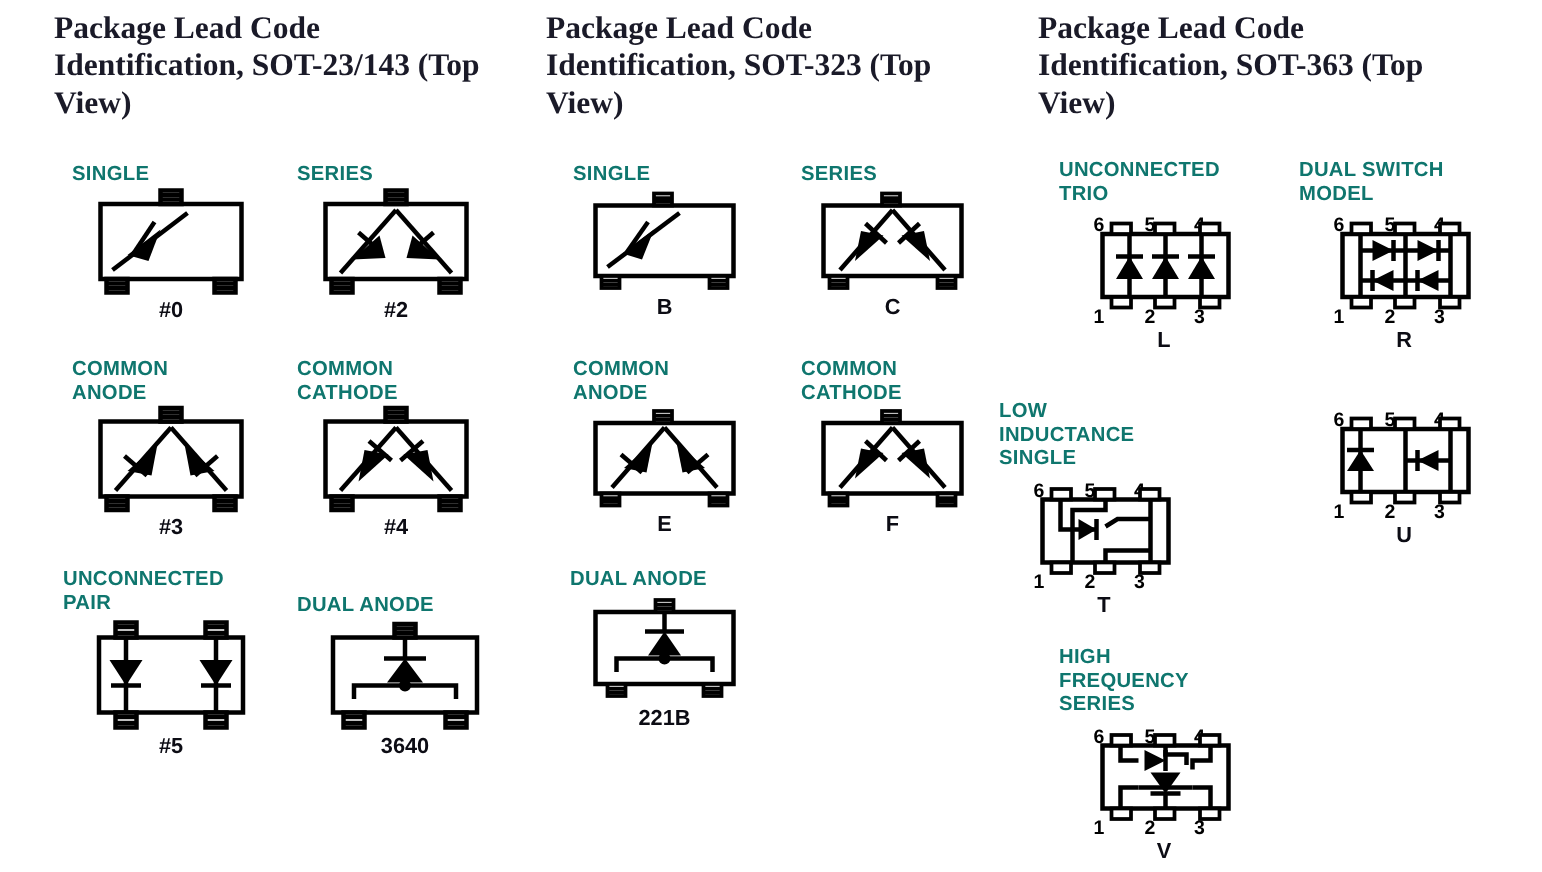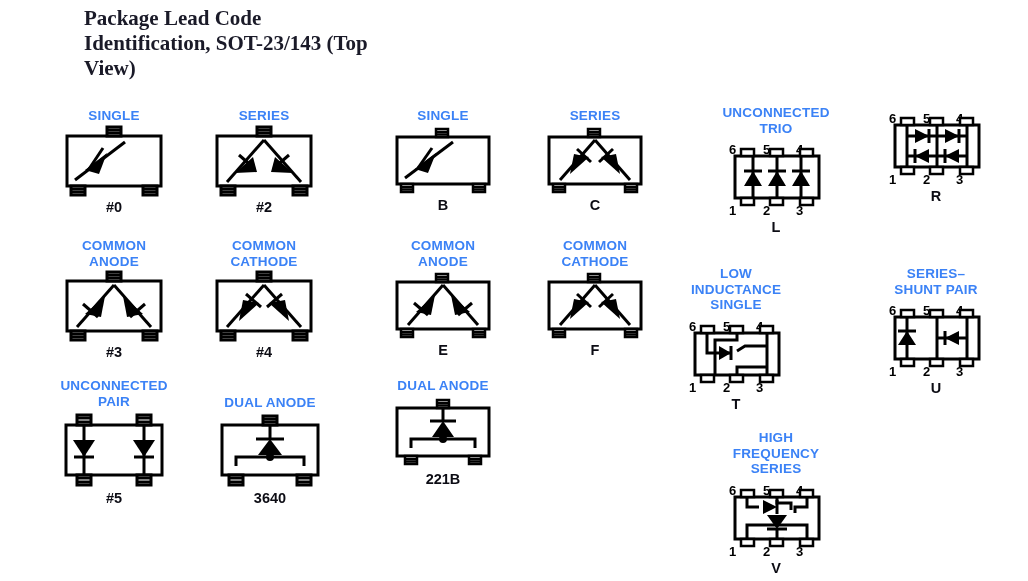--- a/index.html
+++ b/index.html
@@ -1,34 +1,36 @@
 <!DOCTYPE html>
 <html><head>
 <meta charset="utf-8">
 <style>
   html,body{margin:0;padding:0;background:#fff;}
   body{width:1028px;height:581px;font-family:"Liberation Sans",sans-serif;color:#000;position:relative;overflow:hidden;}
   .page{position:relative;width:1028px;height:581px;}
 
-  .col-title{position:absolute;font-family:"Liberation Serif",serif;font-weight:bold;font-size:21px;line-height:25px;color:#1a1a28;margin-left:48px;}
+  .col-title{position:absolute;font-family:"Liberation Serif",serif;font-weight:bold;font-size:21px;line-height:25px;color:#1a1a28;}
   #title-1{left:36px;top:6px;width:300px;}
   #title-2{left:364px;top:6px;width:300px;}
   #title-3{left:692px;top:6px;width:300px;}
 
   .cell{position:absolute;}
-  .cap{font-size:13.5px;font-weight:bold;letter-spacing:.2px;text-align:center;line-height:15.5px;color:#3b82f6;white-space:pre-line;}
+  .cap{font-size:13.5px;font-weight:bold;letter-spacing:.2px;line-height:15.5px;color:#0f766e;white-space:pre-line;}
   .code{font-size:14.5px;font-weight:bold;text-align:center;color:#0c0c14;margin-top:1px;}
   .art{display:block;margin:0 auto;}
 </style>
 </head>
 <body>
 
 <div class="page">
 
   <div class="col-title" id="title-1">Package Lead Code Identification, SOT-23/143 (Top View)</div>
+  <div class="col-title" id="title-2">Package Lead Code Identification, SOT-323 (Top View)</div>
+  <div class="col-title" id="title-3">Package Lead Code Identification, SOT-363 (Top View)</div>
 
   <div class="cell" style="left:48px;top:108px;width:132px;">
     <div class="cap">SINGLE</div>
     <svg class="art" width="118" height="74" viewBox="0 0 118 74">
       <g stroke="#000" fill="none" stroke-width="3">
         <rect x="12" y="12" width="94" height="50"></rect>
         <line x1="20" y1="56" x2="70" y2="18"></line>
         <line x1="48" y1="24" x2="34" y2="45" stroke-width="3"></line>
       </g>
       <polygon points="52,29 30,46 44,50" fill="#000"></polygon>
@@ -352,20 +354,22 @@
           <rect x="85" y="13" width="13" height="7"></rect>
         <rect x="26" y="62" width="13" height="7"></rect>
           <rect x="55" y="62" width="13" height="7"></rect>
           <rect x="85" y="62" width="13" height="7"></rect>
       </g>
     </svg>
     <div class="code">L</div>
   </div>
 
   <div class="cell" style="left:866px;top:105px;width:140px;">
+    <div class="cap">DUAL SWITCH
+MODEL</div>
     <svg class="art" width="122" height="82" viewBox="0 0 122 82">
       <g font-family="Liberation Sans, sans-serif" font-size="13" font-weight="bold" fill="#000">
         <text x="14" y="18">6</text>
         <text x="48" y="18">5</text>
         <text x="81" y="18">4</text>
         <text x="14" y="79">1</text>
         <text x="48" y="79">2</text>
         <text x="81" y="79">3</text>
       </g>
       <g stroke="#000" fill="none" stroke-width="3">
@@ -427,22 +431,20 @@
           <rect x="85" y="13" width="13" height="7"></rect>
         <rect x="26" y="62" width="13" height="7"></rect>
           <rect x="55" y="62" width="13" height="7"></rect>
           <rect x="85" y="62" width="13" height="7"></rect>
       </g>
     </svg>
     <div class="code">T</div>
   </div>
 
   <div class="cell" style="left:866px;top:266px;width:140px;">
-    <div class="cap">SERIES–
-SHUNT PAIR</div>
     <svg class="art" width="122" height="82" viewBox="0 0 122 82">
       <g font-family="Liberation Sans, sans-serif" font-size="13" font-weight="bold" fill="#000">
         <text x="14" y="18">6</text>
         <text x="48" y="18">5</text>
         <text x="81" y="18">4</text>
         <text x="14" y="79">1</text>
         <text x="48" y="79">2</text>
         <text x="81" y="79">3</text>
       </g>
       <g stroke="#000" fill="none" stroke-width="3">

